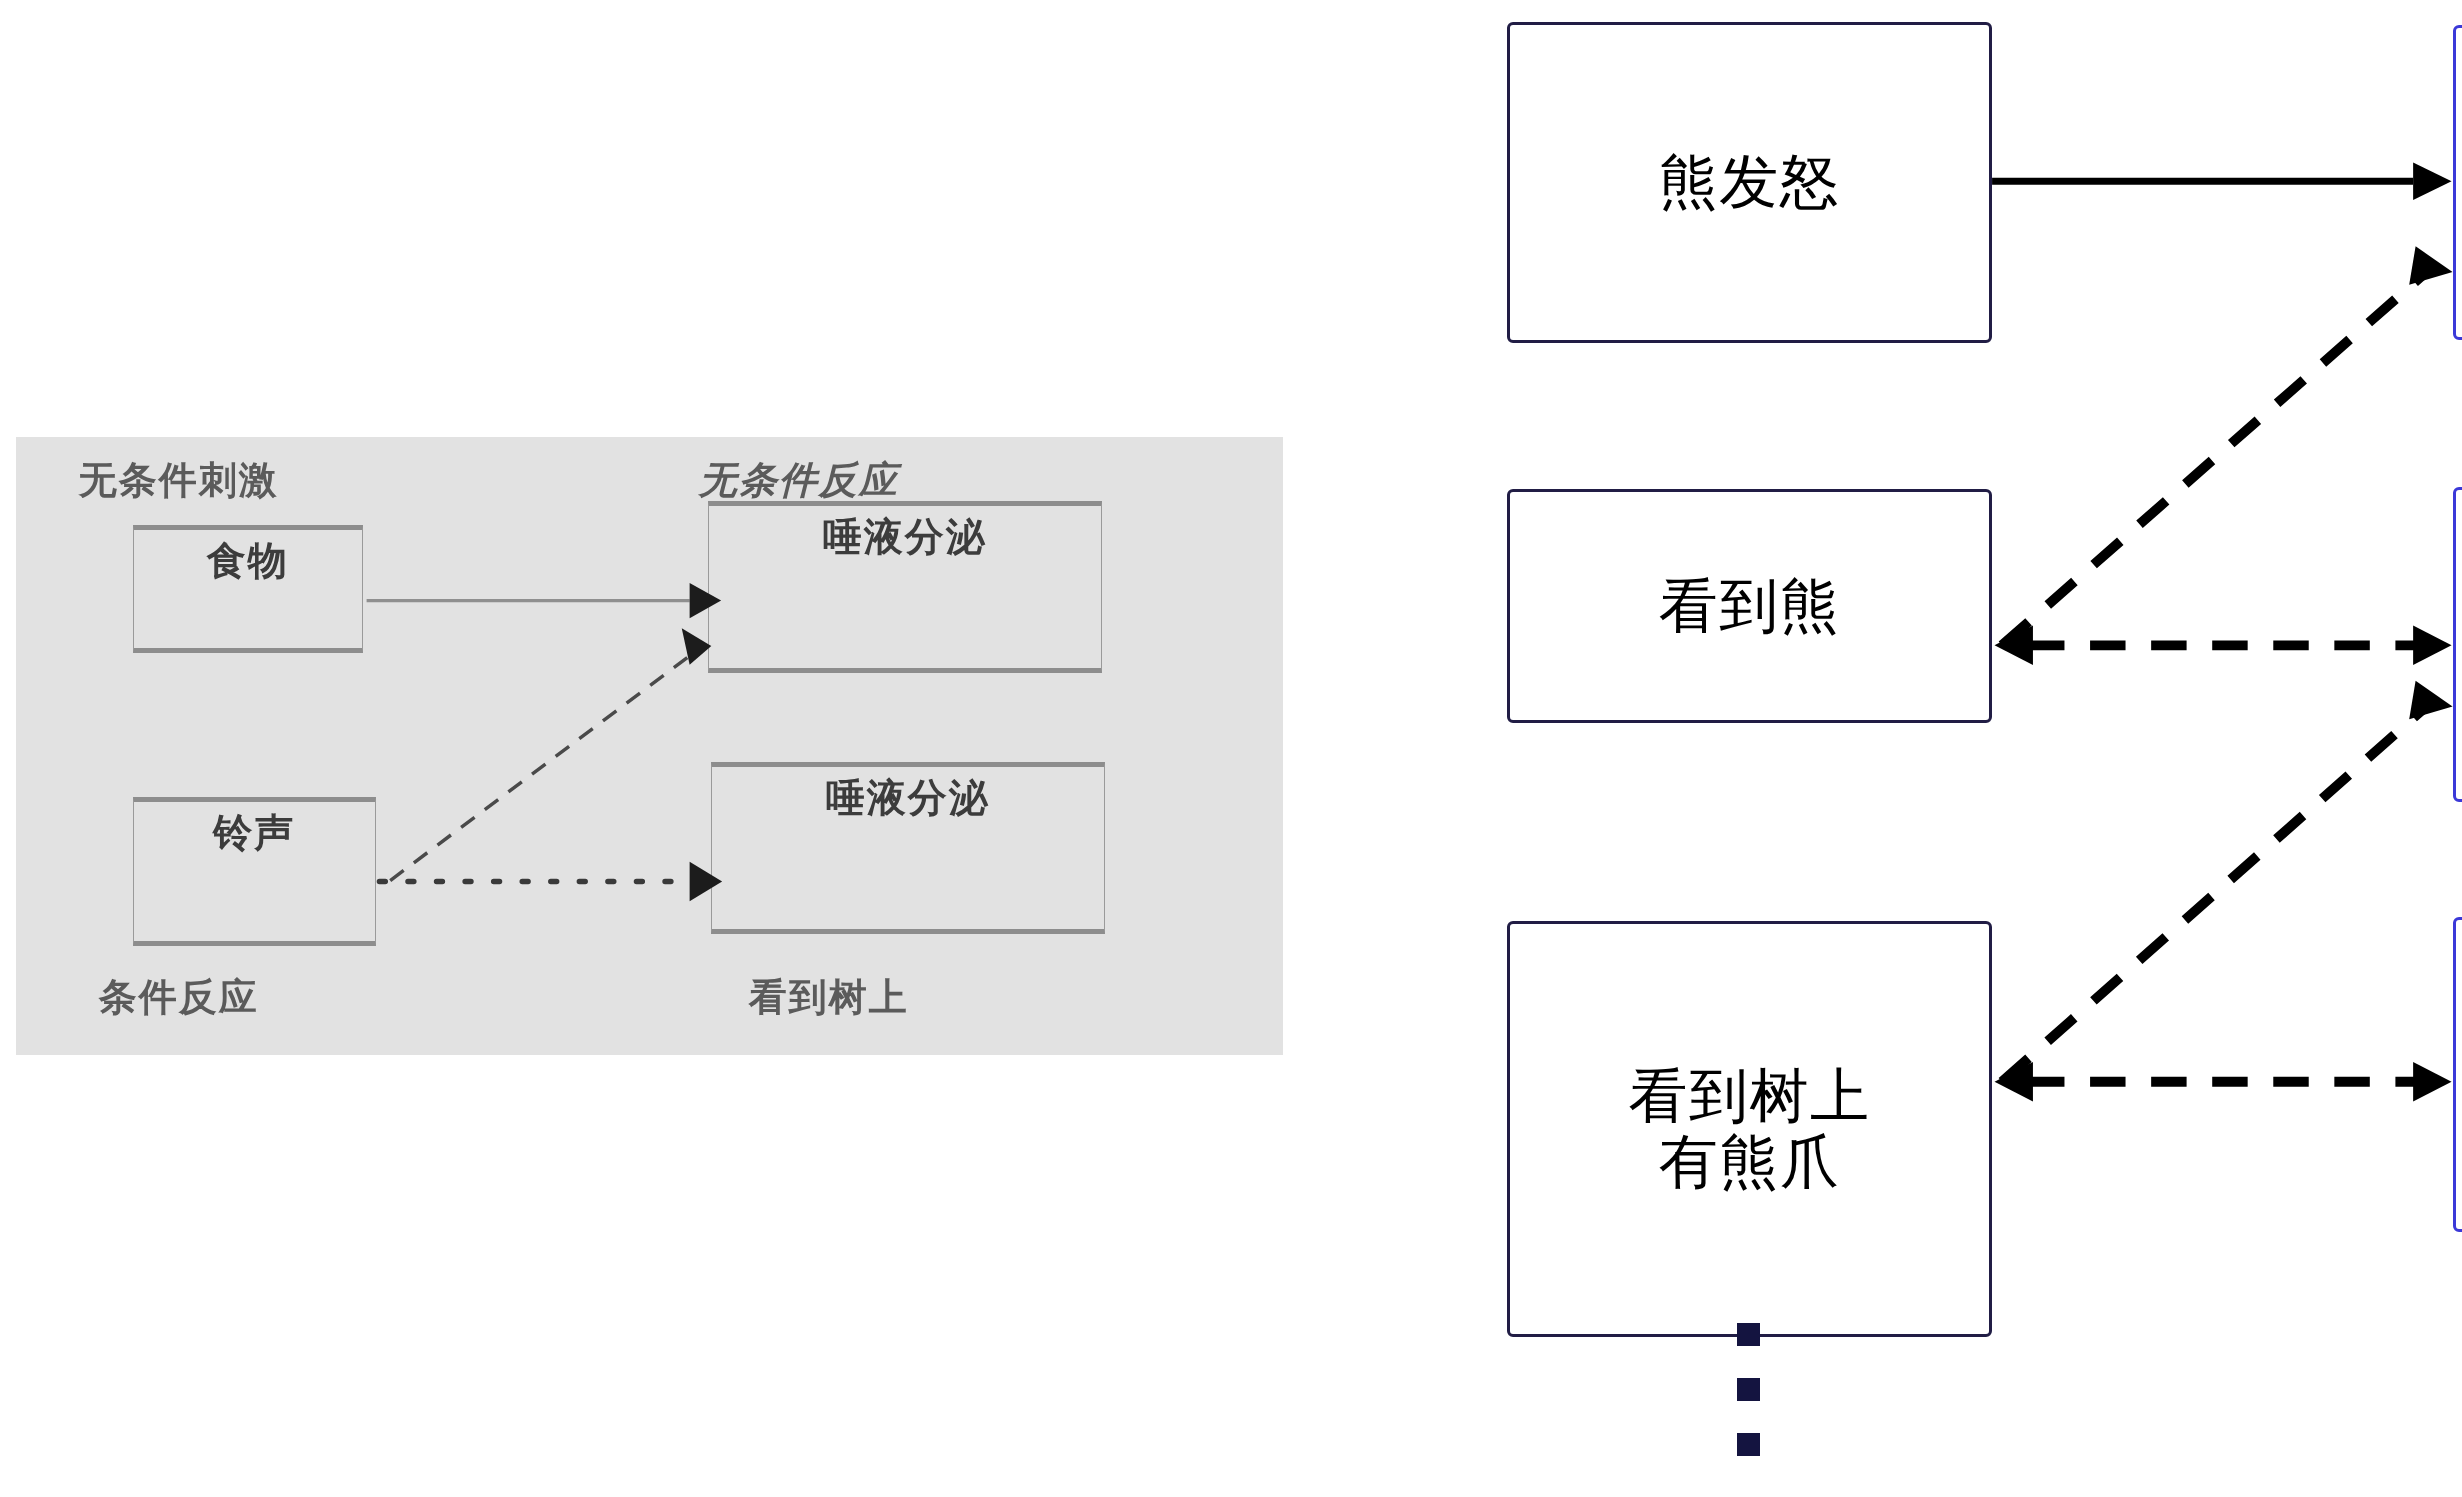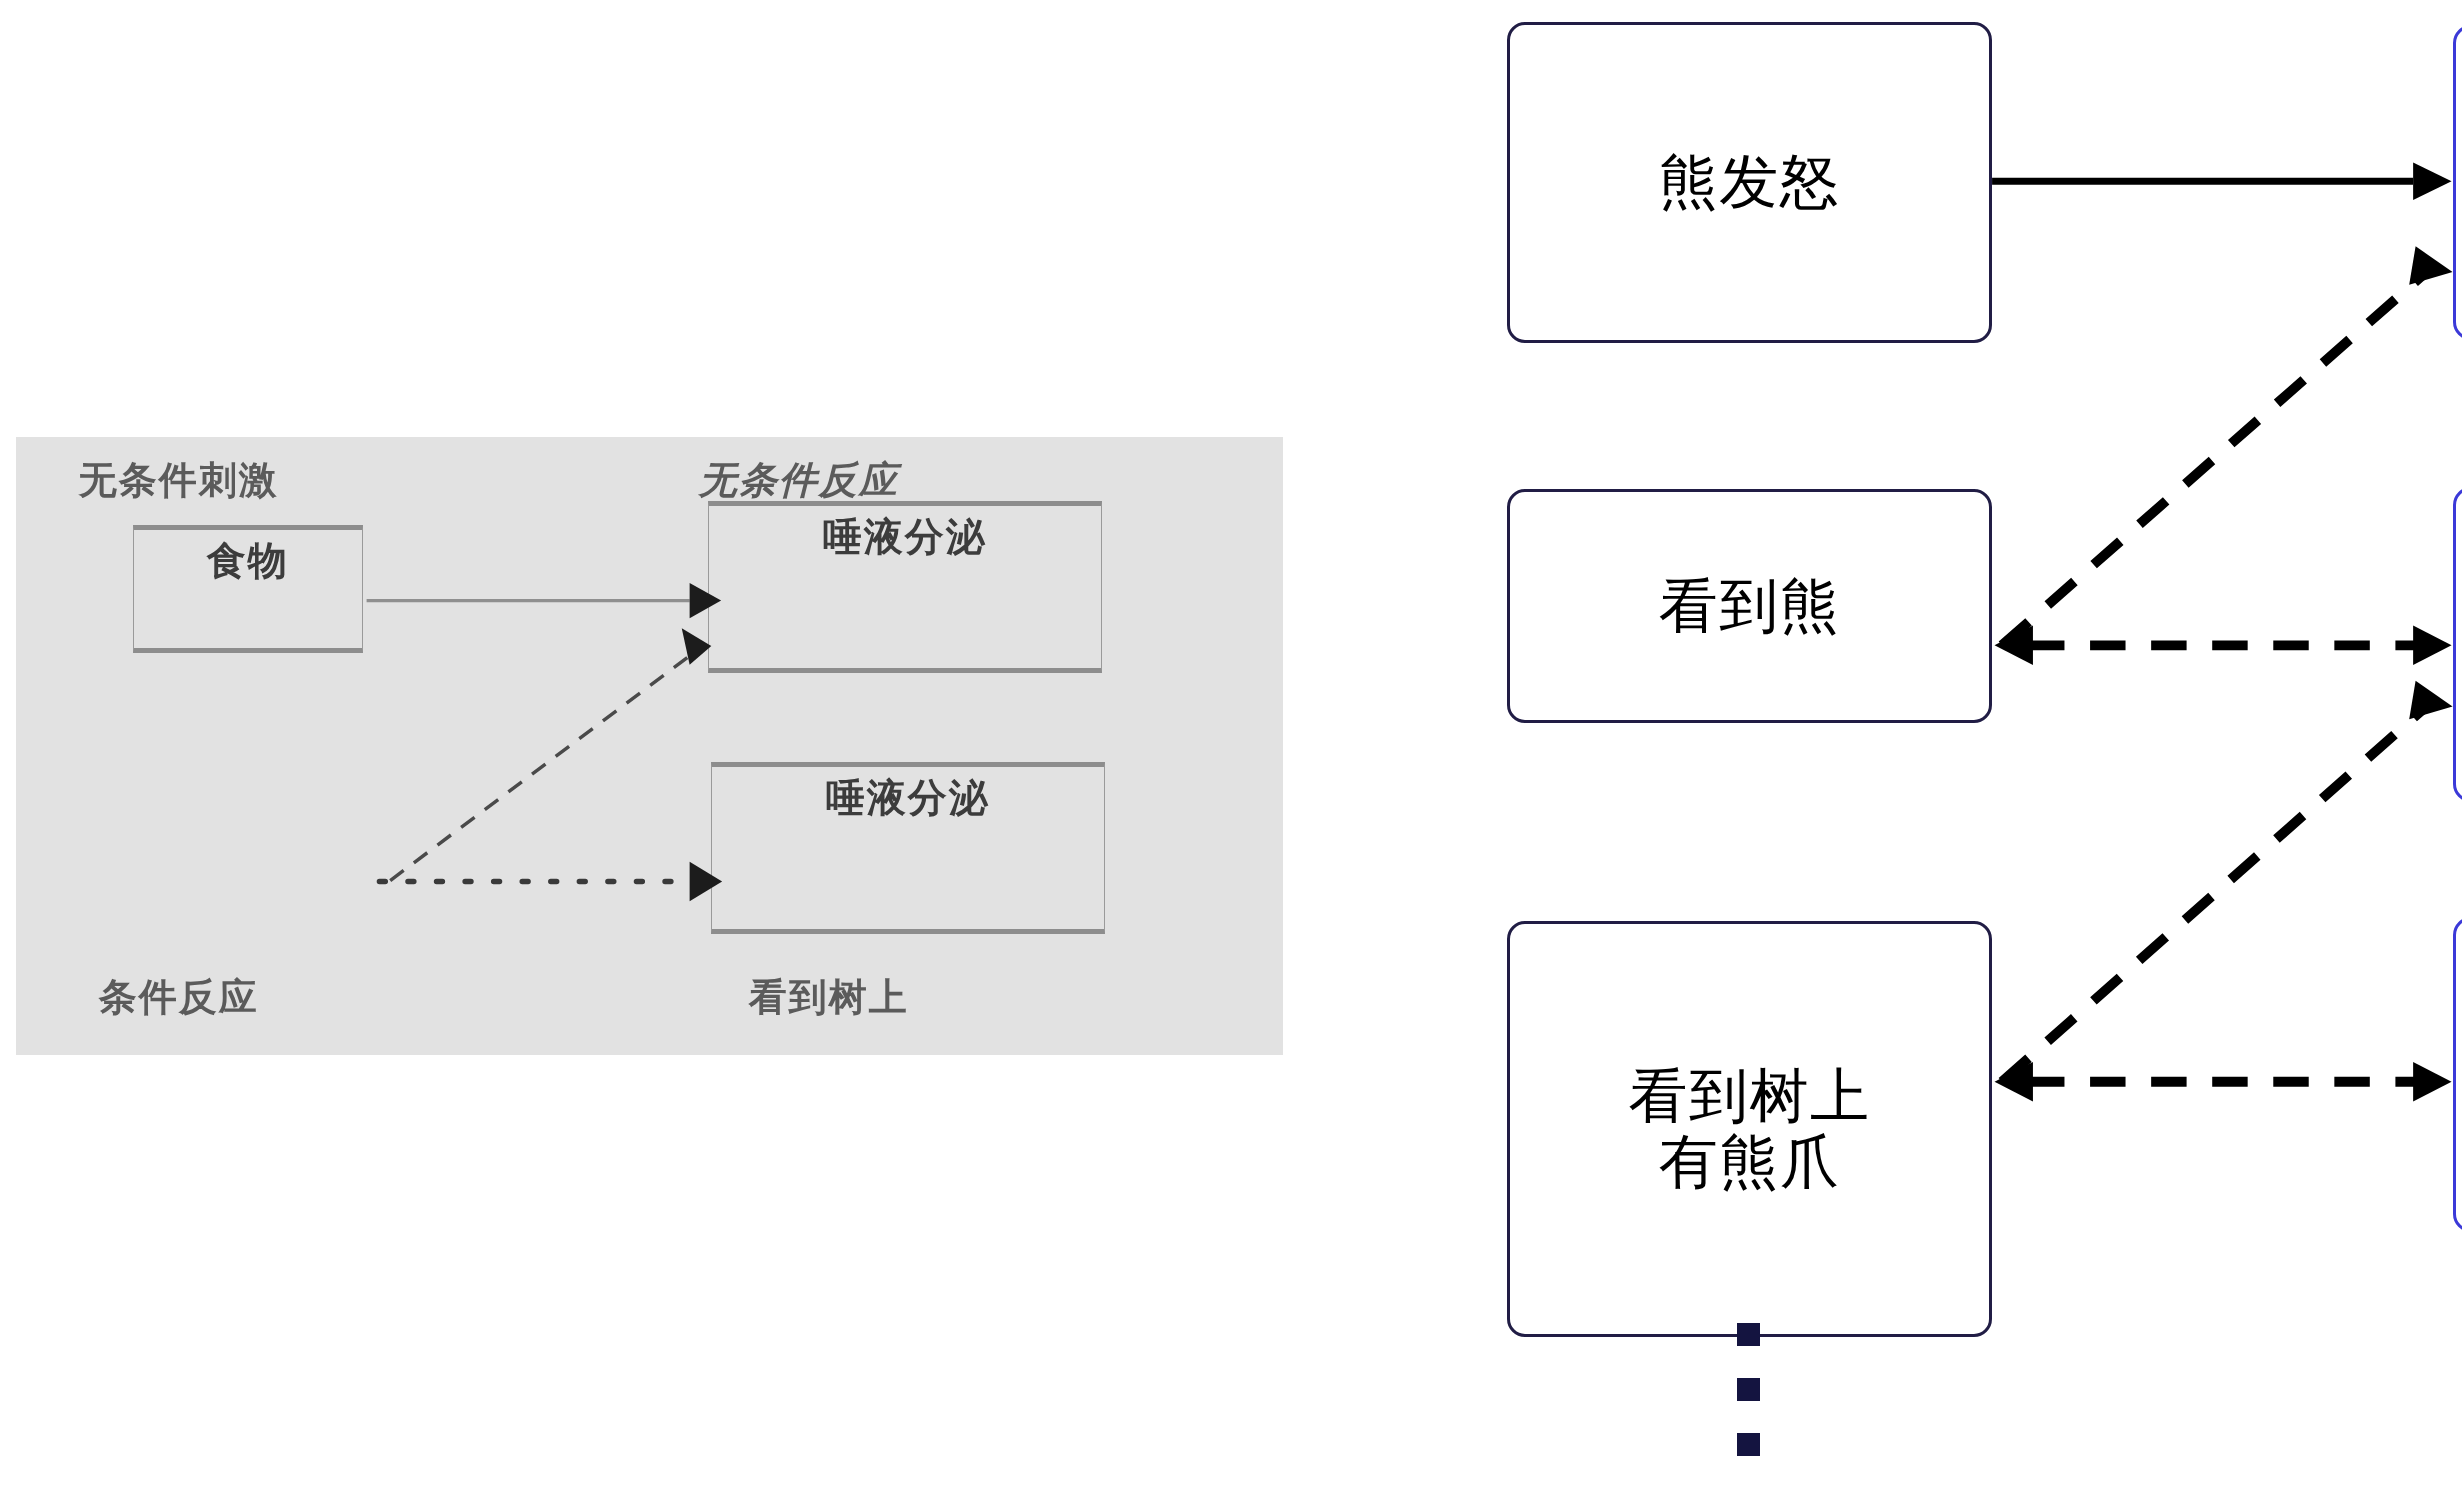--- a/index.html
+++ b/index.html
@@ -75,21 +75,21 @@
     height: 100%;
     overflow: visible;
     pointer-events: none;
   }
 
   
   .rl-box {
     position: absolute;
     box-sizing: border-box;
     background: #ffffff;
-    border-radius: 18px;
+    border-radius: 6px;
     display: flex;
     align-items: center;
     justify-content: center;
     text-align: center;
   }
   .rl-box.state {
     border: 3px solid #211d45;
   }
   .rl-box.value {
     border: 3px solid #3b39d8;
@@ -145,20 +145,23 @@
     <div class="cc-caption" id="cc-cap-ur">无条件反应</div>
 
     <div class="cc-caption" id="cc-cap-cs">条件反应</div>
 
     <div class="cc-caption" id="cc-cap-cr">看到树上</div>
 
     <div class="cc-box" id="cc-box-food">
       <span class="cc-box-label">食物</span>
     </div>
 
+    <div class="cc-box" id="cc-box-bell">
+      <span class="cc-box-label">铃声</span>
+    </div>
 
     <div class="cc-box" id="cc-box-sal1">
       <span class="cc-box-label">唾液分泌</span>
     </div>
 
     <div class="cc-box" id="cc-box-sal2">
       <span class="cc-box-label">唾液分泌</span>
     </div>
 
     <svg class="cc-svg" viewBox="0 0 2573 1254" preserveAspectRatio="none">

